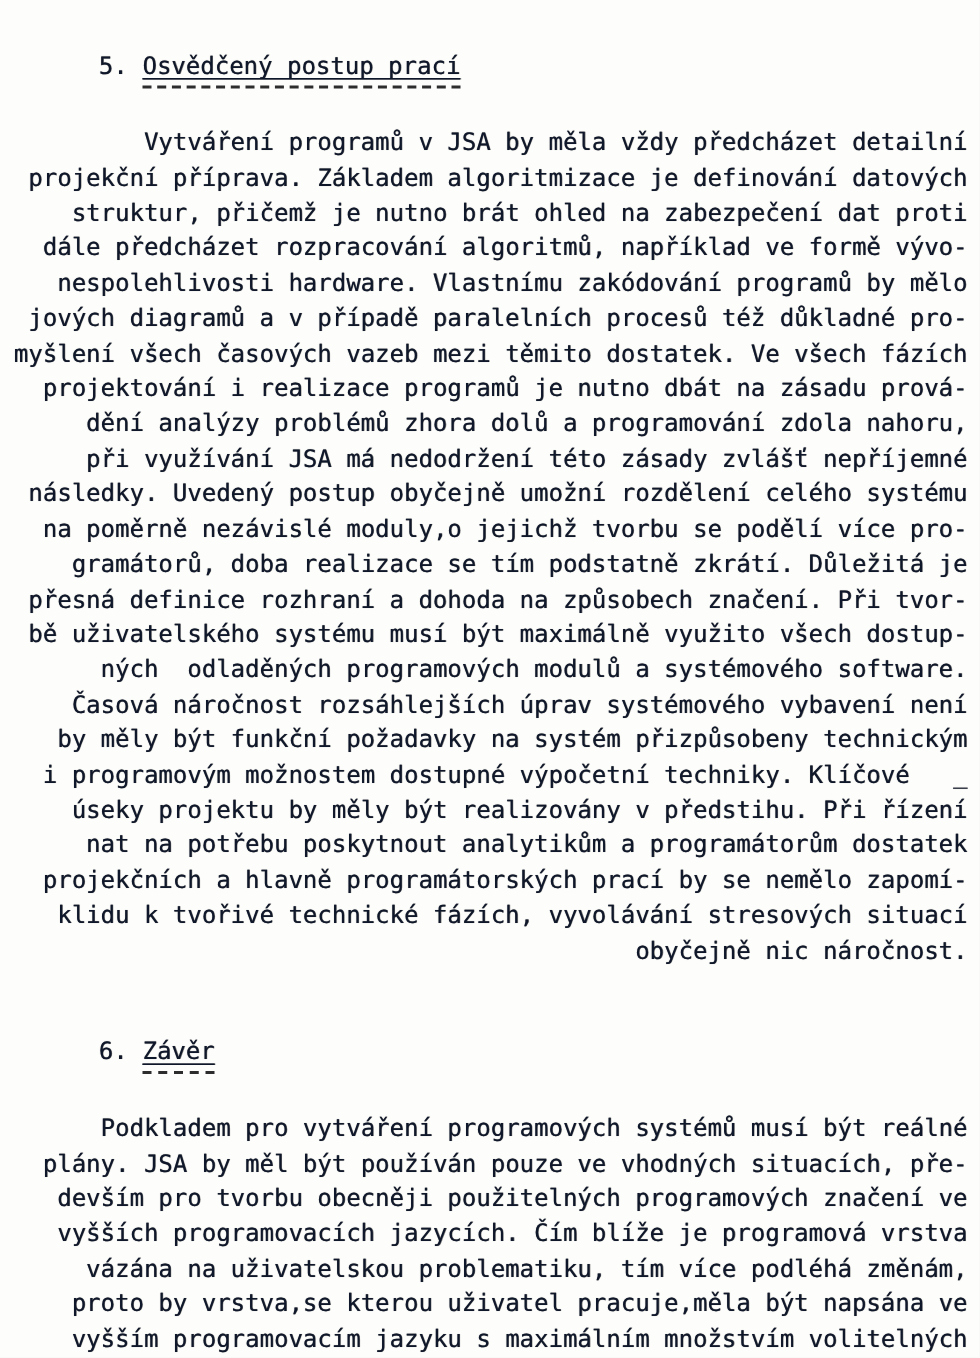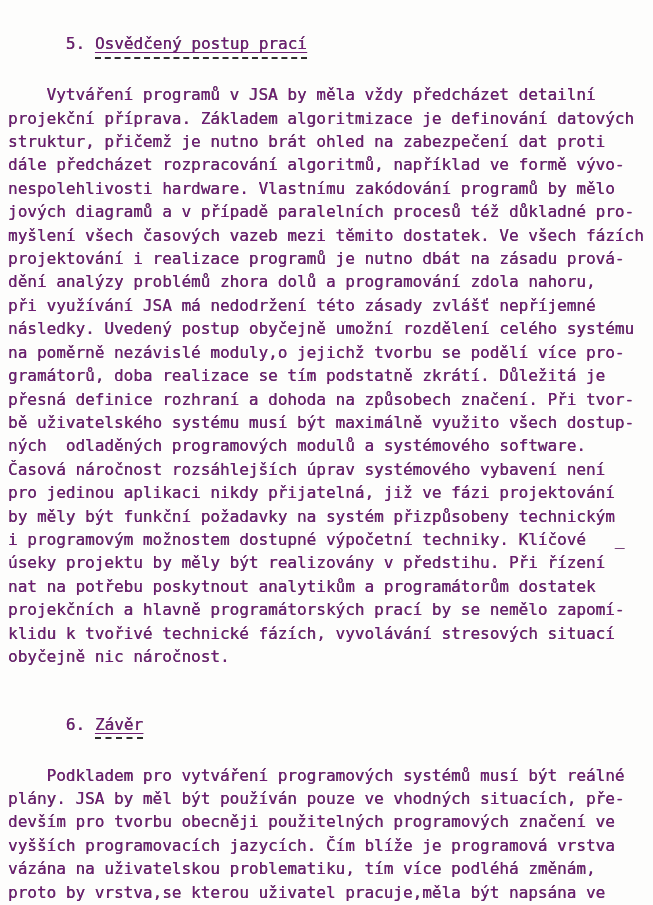--- a/index.html
+++ b/index.html
@@ -12,41 +12,42 @@
     width: 653px;
     height: 905px;
     margin: 0 auto;
     background: #fdfdfc;
     overflow: hidden;
     box-sizing: border-box;
     padding: 9px 8px 0 8px;
     font-family: "DejaVu Sans Mono", "Liberation Mono", monospace;
     font-size: 16px;
     line-height: 23.4px;
-    color: #701a75;
+    color: #0f172a;
     
     text-shadow: 0.35px 0 0 rgba(30,30,30,0.55), 0 0 0.6px rgba(30,30,30,0.45);
   }
   .heading {
     white-space: pre;
     margin-bottom: 1px;
   }
   .sec-num {
     margin-right: 0.62em;
   }
   .sec-title {
     display: inline-block;
     border-bottom: 2px dashed #2d2d2d;
     padding-bottom: 1px;
     text-decoration: underline;
     text-underline-offset: 3px;
     text-decoration-thickness: 1px;
   }
   .paragraph {
     margin: 0;
+    text-align: right;
   }
   .line {
     white-space: pre;
   }
   .section + .section {
     margin-top: 21px;
   }
 </style>
 </head>
 <body>
@@ -69,21 +70,20 @@
         <div class="line">projektování i realizace programů je nutno dbát na zásadu prová-</div>
         <div class="line">dění analýzy problémů zhora dolů a programování zdola nahoru,</div>
         <div class="line">při využívání JSA má nedodržení této zásady zvlášť nepříjemné</div>
         <div class="line">následky. Uvedený postup obyčejně umožní rozdělení celého systému</div>
         <div class="line">na poměrně nezávislé moduly,o jejichž tvorbu se podělí více pro-</div>
         <div class="line">gramátorů, doba realizace se tím podstatně zkrátí. Důležitá je</div>
         <div class="line">přesná definice rozhraní a dohoda na způsobech značení. Při tvor-</div>
         <div class="line">bě uživatelského systému musí být maximálně využito všech dostup-</div>
         <div class="line">ných  odladěných programových modulů a systémového software.</div>
         <div class="line">Časová náročnost rozsáhlejších úprav systémového vybavení není</div>
-        <div class="line">pro jedinou aplikaci nikdy přijatelná, již ve fázi projektování</div>
         <div class="line">by měly být funkční požadavky na systém přizpůsobeny technickým</div>
         <div class="line">i programovým možnostem dostupné výpočetní techniky. Klíčové   _</div>
         <div class="line">úseky projektu by měly být realizovány v předstihu. Při řízení</div>
         <div class="line">nat na potřebu poskytnout analytikům a programátorům dostatek</div>
         <div class="line">projekčních a hlavně programátorských prací by se nemělo zapomí-</div>
         <div class="line">klidu k tvořivé technické fázích, vyvolávání stresových situací</div>
         <div class="line">obyčejně nic náročnost.</div>
       </div>
   </div>
 

